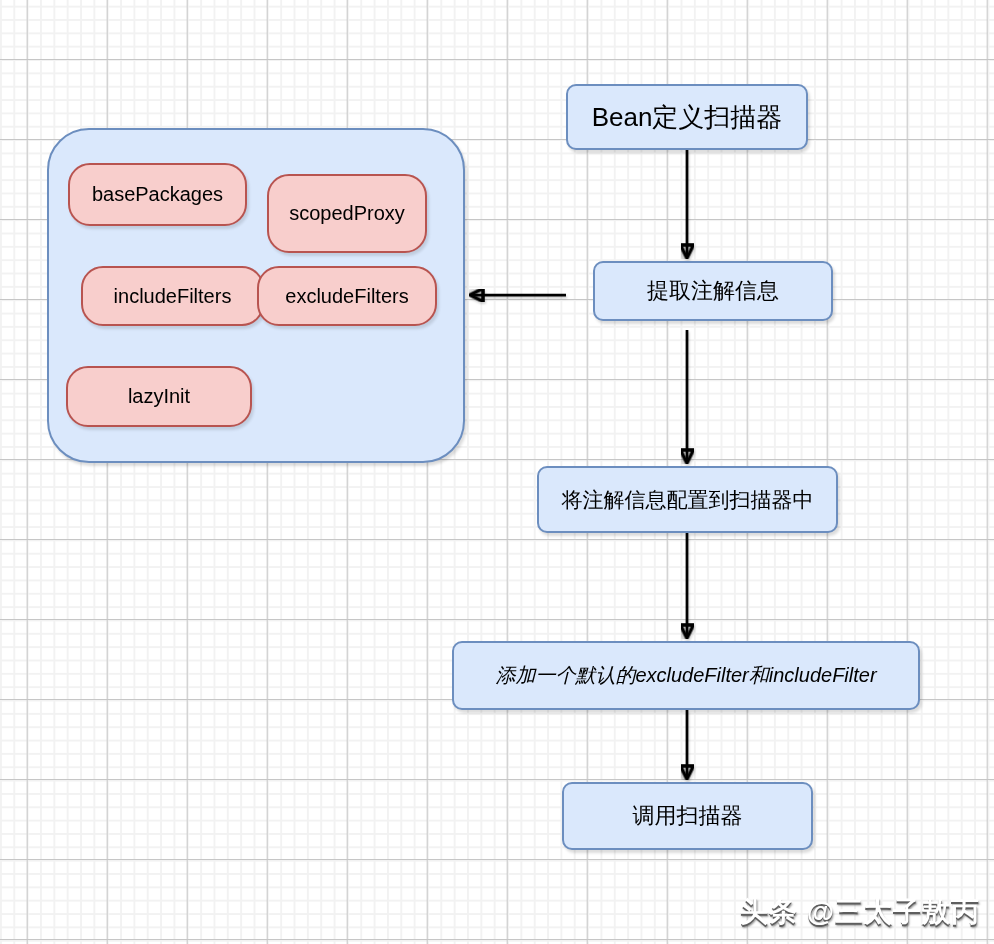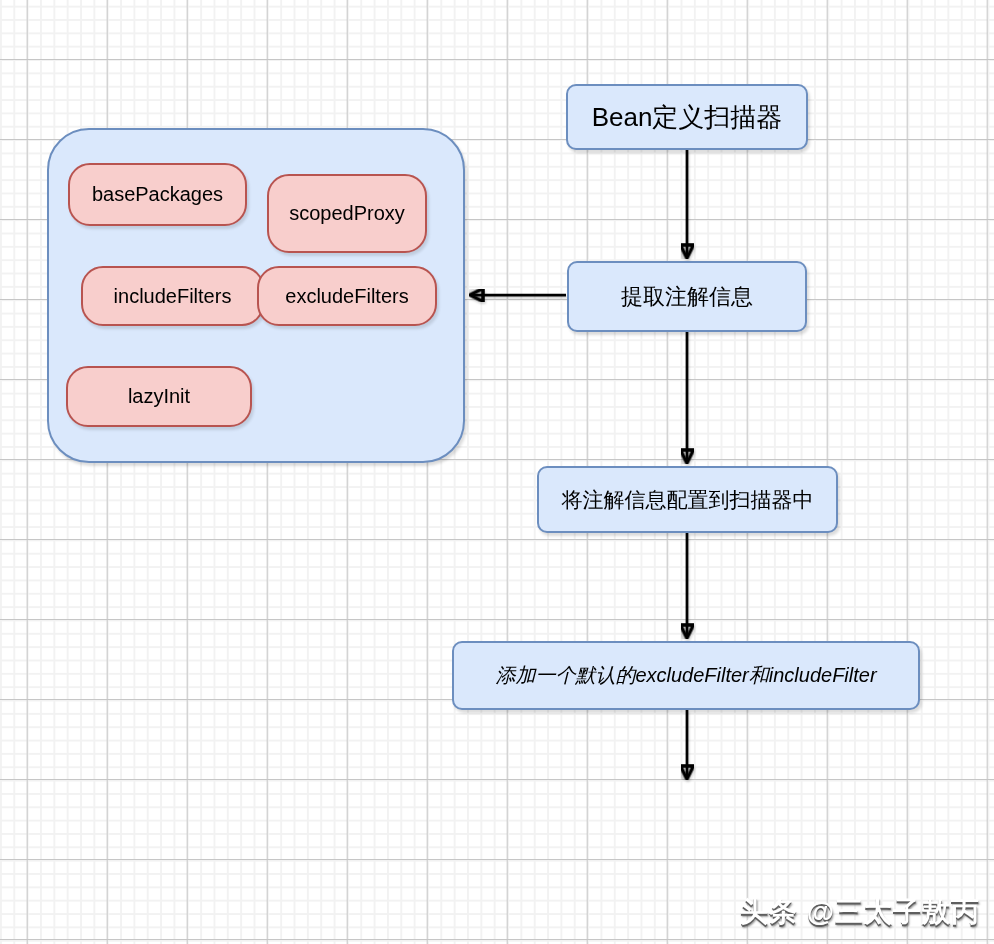--- a/index.html
+++ b/index.html
@@ -79,21 +79,21 @@
     font-size: 28px;
     font-weight: bold;
     letter-spacing: 1px;
     color: #ffffff;
     text-shadow: 0 2px 0 #5e5e5e, 1px 3px 2px rgba(60,60,60,0.55);
     white-space: nowrap;
   }
 
   
   #node-bean-scanner   { left: 566px; top:  84px; width: 242px; height: 66px; font-size: 26px; }
-  #node-extract        { left: 567px; top: 261px; width: 240px; height: 71px; font-size: 22px; }
+  #node-extract        { left: 593px; top: 261px; width: 240px; height: 60px; font-size: 22px; }
   #node-configure      { left: 537px; top: 466px; width: 301px; height: 67px; }
   #node-add-default    { left: 452px; top: 641px; width: 468px; height: 69px; font-size: 20px; font-style: italic; }
   #node-invoke         { left: 562px; top: 782px; width: 251px; height: 68px; font-size: 22px; }
   #group-attributes    { left:  47px; top: 128px; width: 418px; height: 335px; }
   #attr-basePackages   { left:  68px; top: 163px; width: 179px; height: 63px; }
   #attr-scopedProxy    { left: 267px; top: 174px; width: 160px; height: 79px; }
   #attr-includeFilters { left:  65px; top: 266px; width: 183px; height: 60px; margin-left: 16px; }
   #attr-excludeFilters { left: 257px; top: 266px; width: 180px; height: 60px; }
   #attr-lazyInit       { left:  66px; top: 366px; width: 186px; height: 61px; }
 </style>
@@ -119,16 +119,17 @@
   <div class="attr" id="attr-basePackages">basePackages</div>
   <div class="attr" id="attr-scopedProxy">scopedProxy</div>
   <div class="attr" id="attr-includeFilters">includeFilters</div>
   <div class="attr" id="attr-excludeFilters">excludeFilters</div>
   <div class="attr" id="attr-lazyInit">lazyInit</div>
 
   <div class="node" id="node-bean-scanner">Bean定义扫描器</div>
   <div class="node" id="node-extract">提取注解信息</div>
   <div class="node" id="node-configure">将注解信息配置到扫描器中</div>
   <div class="node" id="node-add-default">添加一个默认的excludeFilter和includeFilter</div>
+  <div class="node" id="node-invoke">调用扫描器</div>
 
   <div class="watermark">头条 @三太子敖丙</div>
 
 </div>
 
 </body></html>

